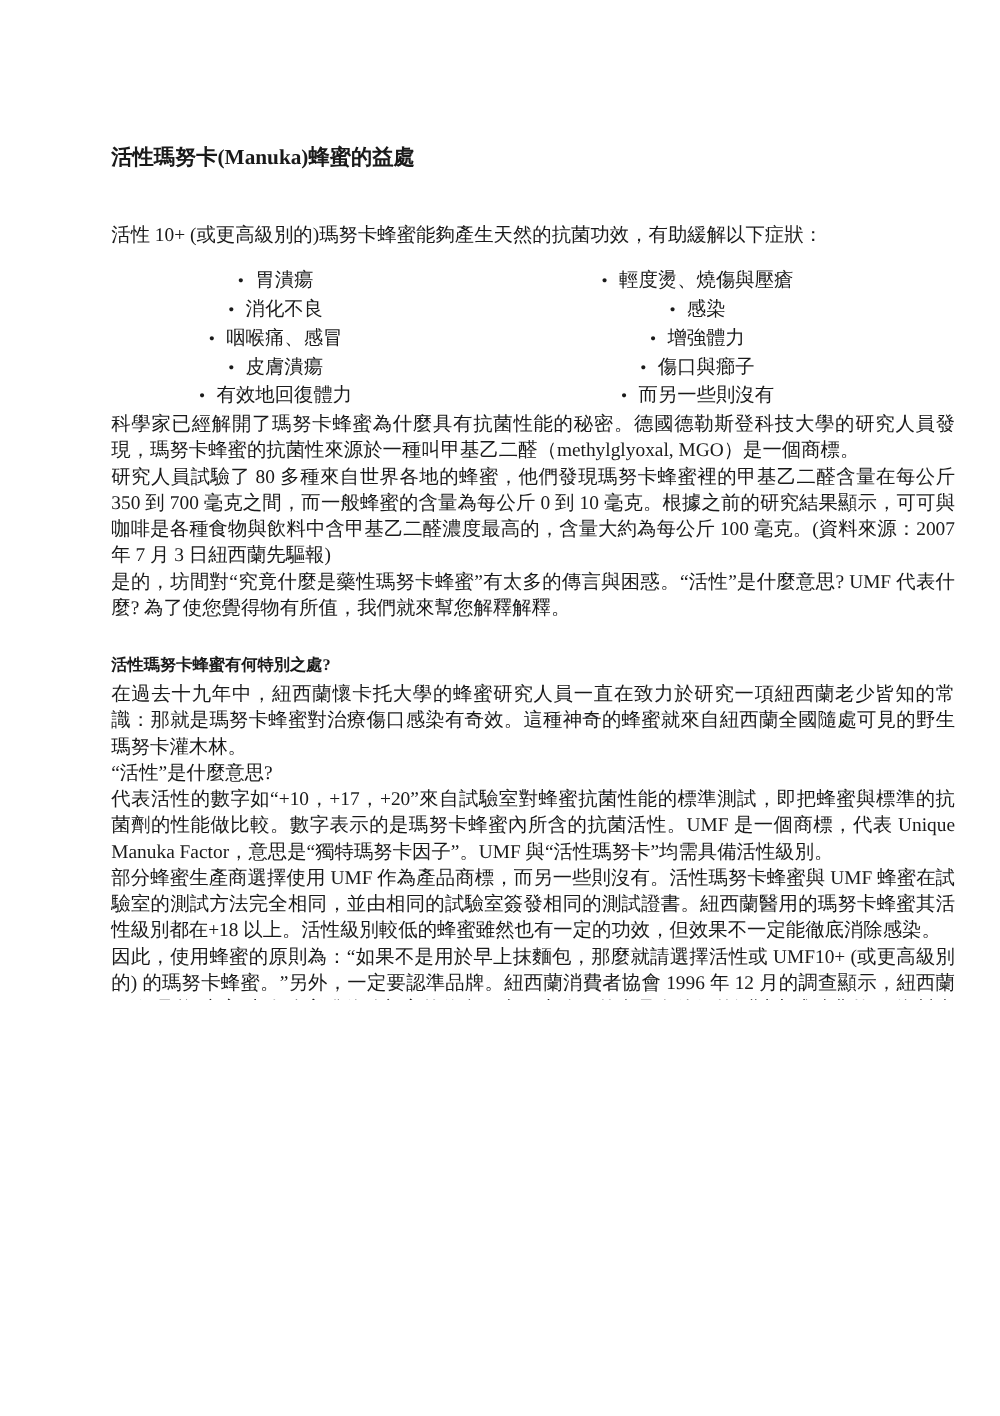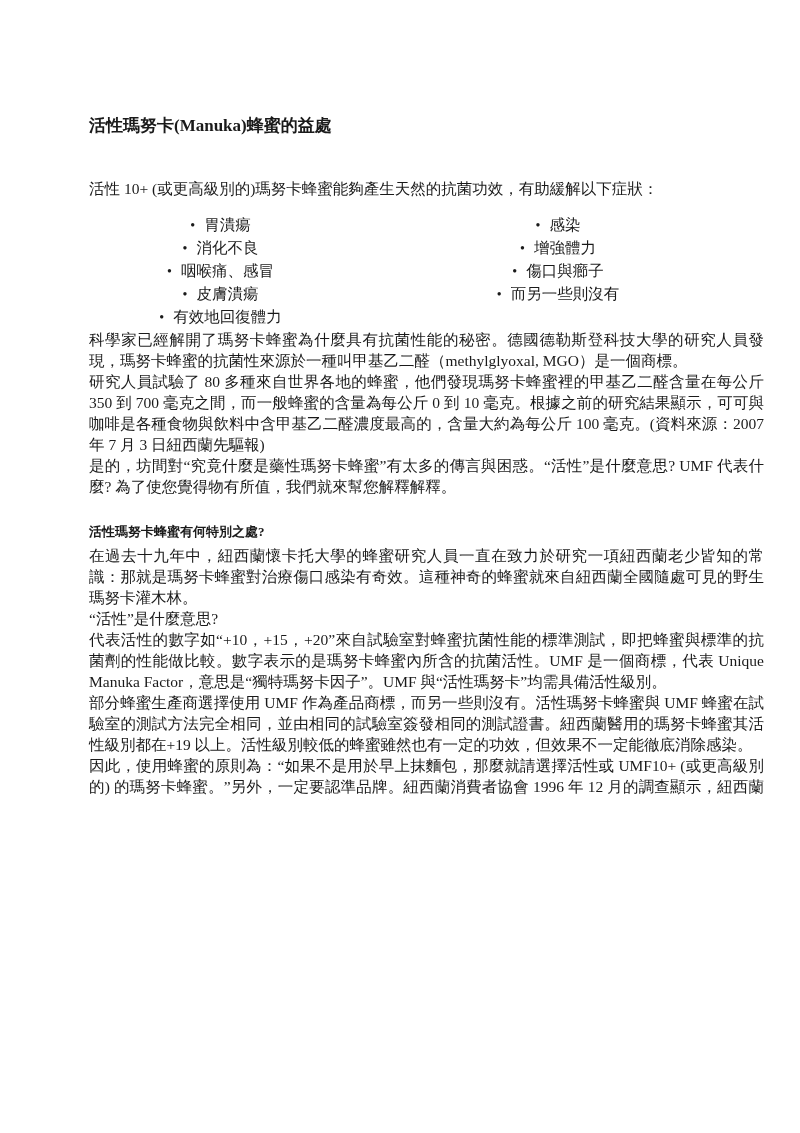--- a/index.html
+++ b/index.html
@@ -73,39 +73,40 @@
 
   <div class="benefits">
     <ul class="col-left">
       <li><span class="bullet">•</span><span>胃潰瘍</span></li>
       <li><span class="bullet">•</span><span>消化不良</span></li>
       <li><span class="bullet">•</span><span>咽喉痛、感冒</span></li>
       <li><span class="bullet">•</span><span>皮膚潰瘍</span></li>
       <li><span class="bullet">•</span><span>有效地回復體力</span></li>
     </ul>
     <ul class="col-right">
+      <li><span class="bullet">•</span><span>輕度燙、燒傷與壓瘡</span></li>
       <li><span class="bullet">•</span><span>感染</span></li>
       <li><span class="bullet">•</span><span>增強體力</span></li>
       <li><span class="bullet">•</span><span>傷口與癤子</span></li>
       <li><span class="bullet">•</span><span>而另一些則沒有</span></li>
     </ul>
   </div>
 
   <p class="para p-science">科學家已經解開了瑪努卡蜂蜜為什麼具有抗菌性能的秘密。德國德勒斯登科技大學的研究人員發現，瑪努卡蜂蜜的抗菌性來源於一種叫甲基乙二醛（methylglyoxal, MGO）是一個商標。</p>
 
   <p class="para p-research">研究人員試驗了 80 多種來自世界各地的蜂蜜，他們發現瑪努卡蜂蜜裡的甲基乙二醛含量在每公斤 350 到 700 毫克之間，而一般蜂蜜的含量為每公斤 0 到 10 毫克。根據之前的研究結果顯示，可可與咖啡是各種食物與飲料中含甲基乙二醛濃度最高的，含量大約為每公斤 100 毫克。(資料來源：2007 年 7 月 3 日紐西蘭先驅報)</p>
 
   <p class="para p-rumors">是的，坊間對“究竟什麼是藥性瑪努卡蜂蜜”有太多的傳言與困惑。“活性”是什麼意思? UMF 代表什麼? 為了使您覺得物有所值，我們就來幫您解釋解釋。</p>
 
   <h2 class="section-heading">活性瑪努卡蜂蜜有何特別之處?</h2>
 
   <p class="para p-history">在過去十九年中，紐西蘭懷卡托大學的蜂蜜研究人員一直在致力於研究一項紐西蘭老少皆知的常識：那就是瑪努卡蜂蜜對治療傷口感染有奇效。這種神奇的蜂蜜就來自紐西蘭全國隨處可見的野生瑪努卡灌木林。</p>
 
   <p class="para p-question">“活性”是什麼意思?</p>
-  <p class="para p-activity">代表活性的數字如“+10，+15，+20”來自試驗室對蜂蜜抗菌性能的標準測試，即把蜂蜜與標準的抗菌劑的性能做比較。數字表示的是瑪努卡蜂蜜內所含的抗菌活性。UMF 是一個商標，代表 Unique Manuka Factor，意思是“獨特瑪努卡因子”。UMF 與“活性瑪努卡”均需具備活性級別。</p>
+  <p class="para p-activity">代表活性的數字如“+10，+17，+20”來自試驗室對蜂蜜抗菌性能的標準測試，即把蜂蜜與標準的抗菌劑的性能做比較。數字表示的是瑪努卡蜂蜜內所含的抗菌活性。UMF 是一個商標，代表 Unique Manuka Factor，意思是“獨特瑪努卡因子”。UMF 與“活性瑪努卡”均需具備活性級別。</p>
 
-  <p class="para p-umf">部分蜂蜜生產商選擇使用 UMF 作為產品商標，而另一些則沒有。活性瑪努卡蜂蜜與 UMF 蜂蜜在試驗室的測試方法完全相同，並由相同的試驗室簽發相同的測試證書。紐西蘭醫用的瑪努卡蜂蜜其活性級別都在+19 以上。活性級別較低的蜂蜜雖然也有一定的功效，但效果不一定能徹底消除感染。</p>
+  <p class="para p-umf">部分蜂蜜生產商選擇使用 UMF 作為產品商標，而另一些則沒有。活性瑪努卡蜂蜜與 UMF 蜂蜜在試驗室的測試方法完全相同，並由相同的試驗室簽發相同的測試證書。紐西蘭醫用的瑪努卡蜂蜜其活性級別都在+18 以上。活性級別較低的蜂蜜雖然也有一定的功效，但效果不一定能徹底消除感染。</p>
 
   <p class="para p-advice">因此，使用蜂蜜的原則為：“如果不是用於早上抹麵包，那麼就請選擇活性或 UMF10+ (或更高級別的) 的瑪努卡蜂蜜。”另外，一定要認準品牌。紐西蘭消費者協會 1996 年 12 月的調查顯示，紐西蘭 24 個品牌(廠家)中有八家發佈給顧客的信息不實。本公司的產品在他們的測試中成績斐然。(資料來源：懷卡托大學蜂蜜研究所)</p>
 
   <div class="footer-pagenum">1</div>
 
 </div>
 
 </body></html>

